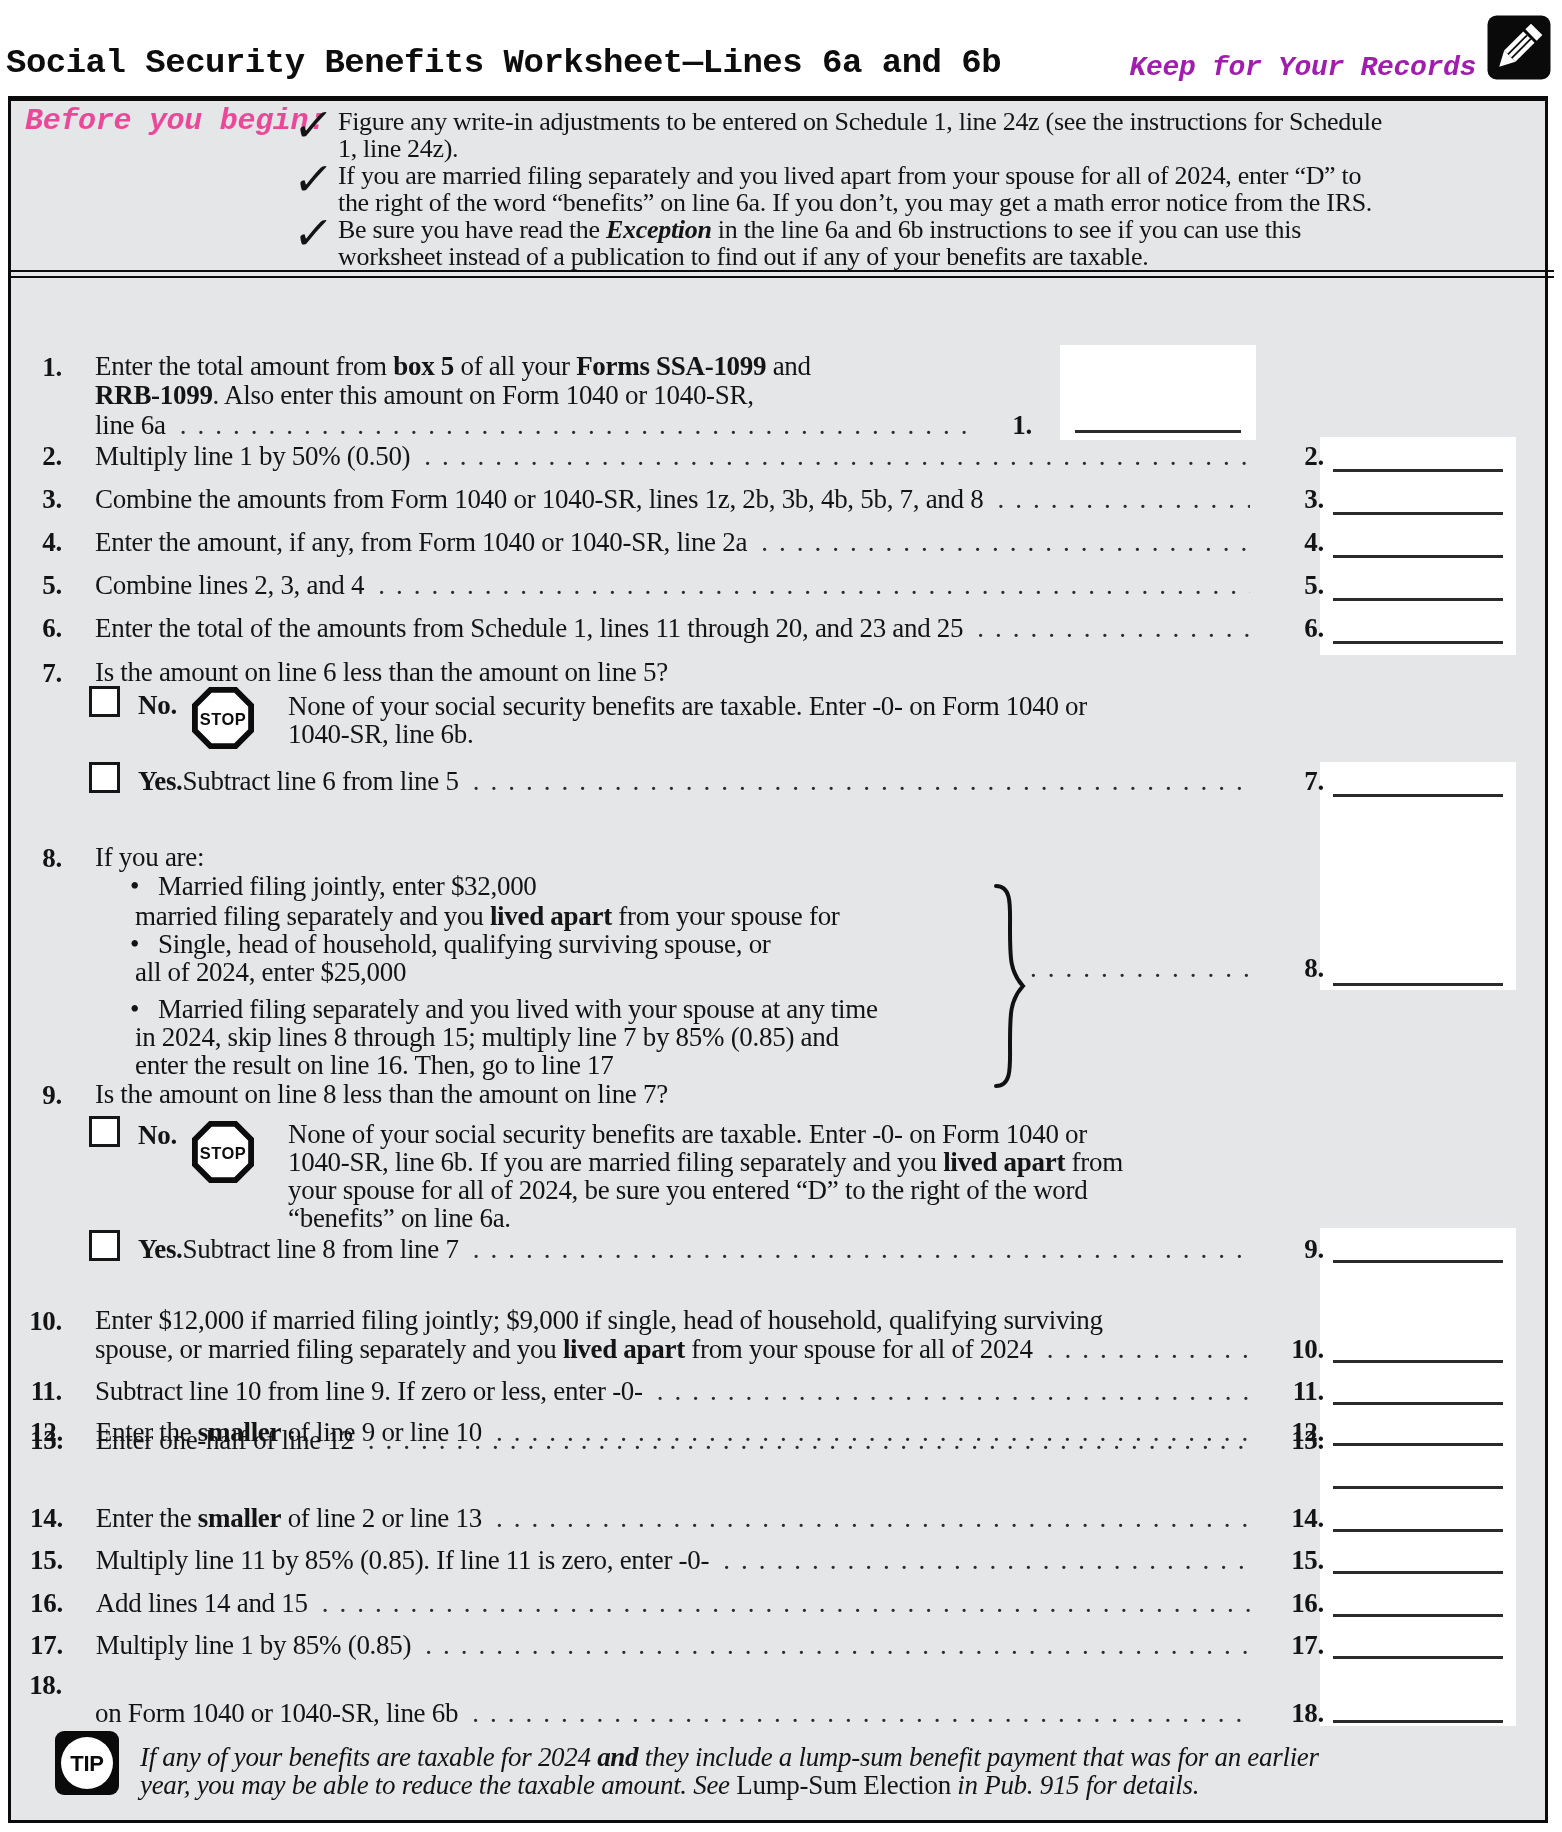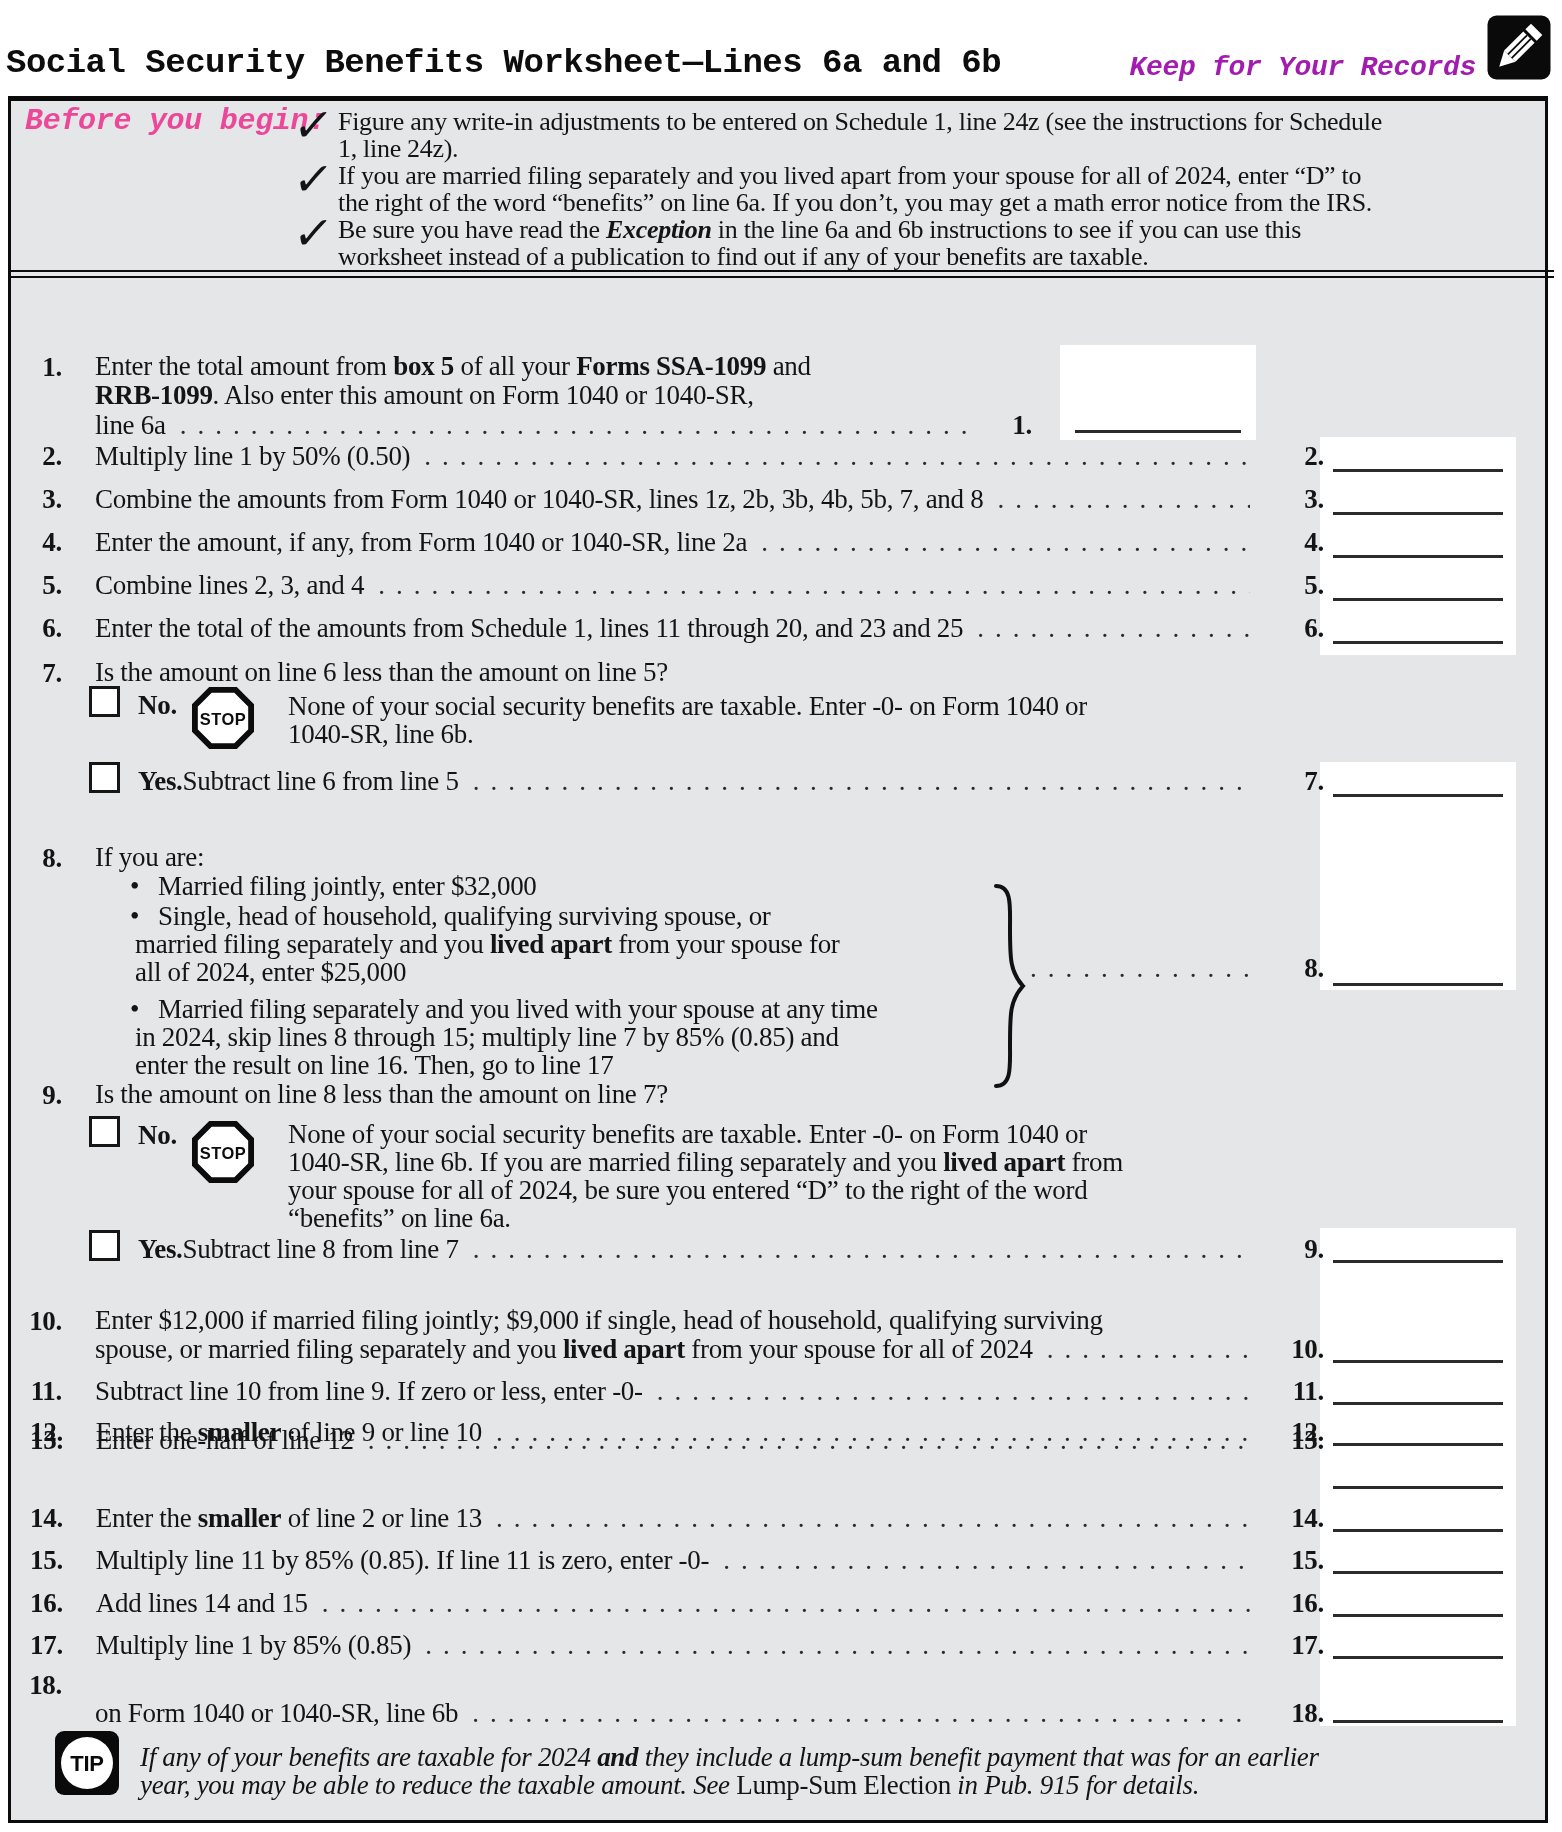--- a/index.html
+++ b/index.html
@@ -153,22 +153,22 @@
     <span class="leader">..............................................................................................................</span>
     <span class="ref">7.</span>
   </div>
 
   <span class="numabs" style="top:843px;">8.</span>
   <div class="tb" style="left:95px;top:843px;"><span>If you are:</span></div>
   <div class="tb" style="left:130px;top:872px;">
     <div><span class="bullet-dot">•</span><span><span>Married filing jointly, enter $32,000</span></span></div>
   </div>
   <div class="tb" style="left:130px;top:902px;">
+    <div style="margin-left:5px;"><span>married filing separately and you </span><span style="font-weight: bold;">lived apart</span><span> from your spouse for</span></div>
     <div><span class="bullet-dot">•</span><span><span>Single, head of household, qualifying surviving spouse, or</span></span></div>
-    <div style="margin-left:5px;"><span>married filing separately and you </span><span style="font-weight: bold;">lived apart</span><span> from your spouse for</span></div>
     <div style="margin-left:5px;"><span>all of 2024, enter $25,000</span></div>
   </div>
   <div class="tb" style="left:130px;top:995px;">
     <div><span class="bullet-dot">•</span><span><span>Married filing separately and you lived with your spouse at any time</span></span></div>
     <div style="margin-left:5px;"><span>in 2024, skip lines 8 through 15; multiply line 7 by 85% (0.85) and</span></div>
     <div style="margin-left:5px;"><span>enter the result on line 16. Then, go to line 17</span></div>
   </div>
   <svg class="brace-svg" style="left:988px;top:880px;" width="44" height="212" viewBox="0 0 44 212">
     <path d="M8,6 C24,6 22,26 22,48 C22,78 22,92 35,106 C22,120 22,134 22,164 C22,186 24,206 8,206" fill="none" stroke="#111111" stroke-width="4" stroke-linecap="round"></path>
   </svg>

